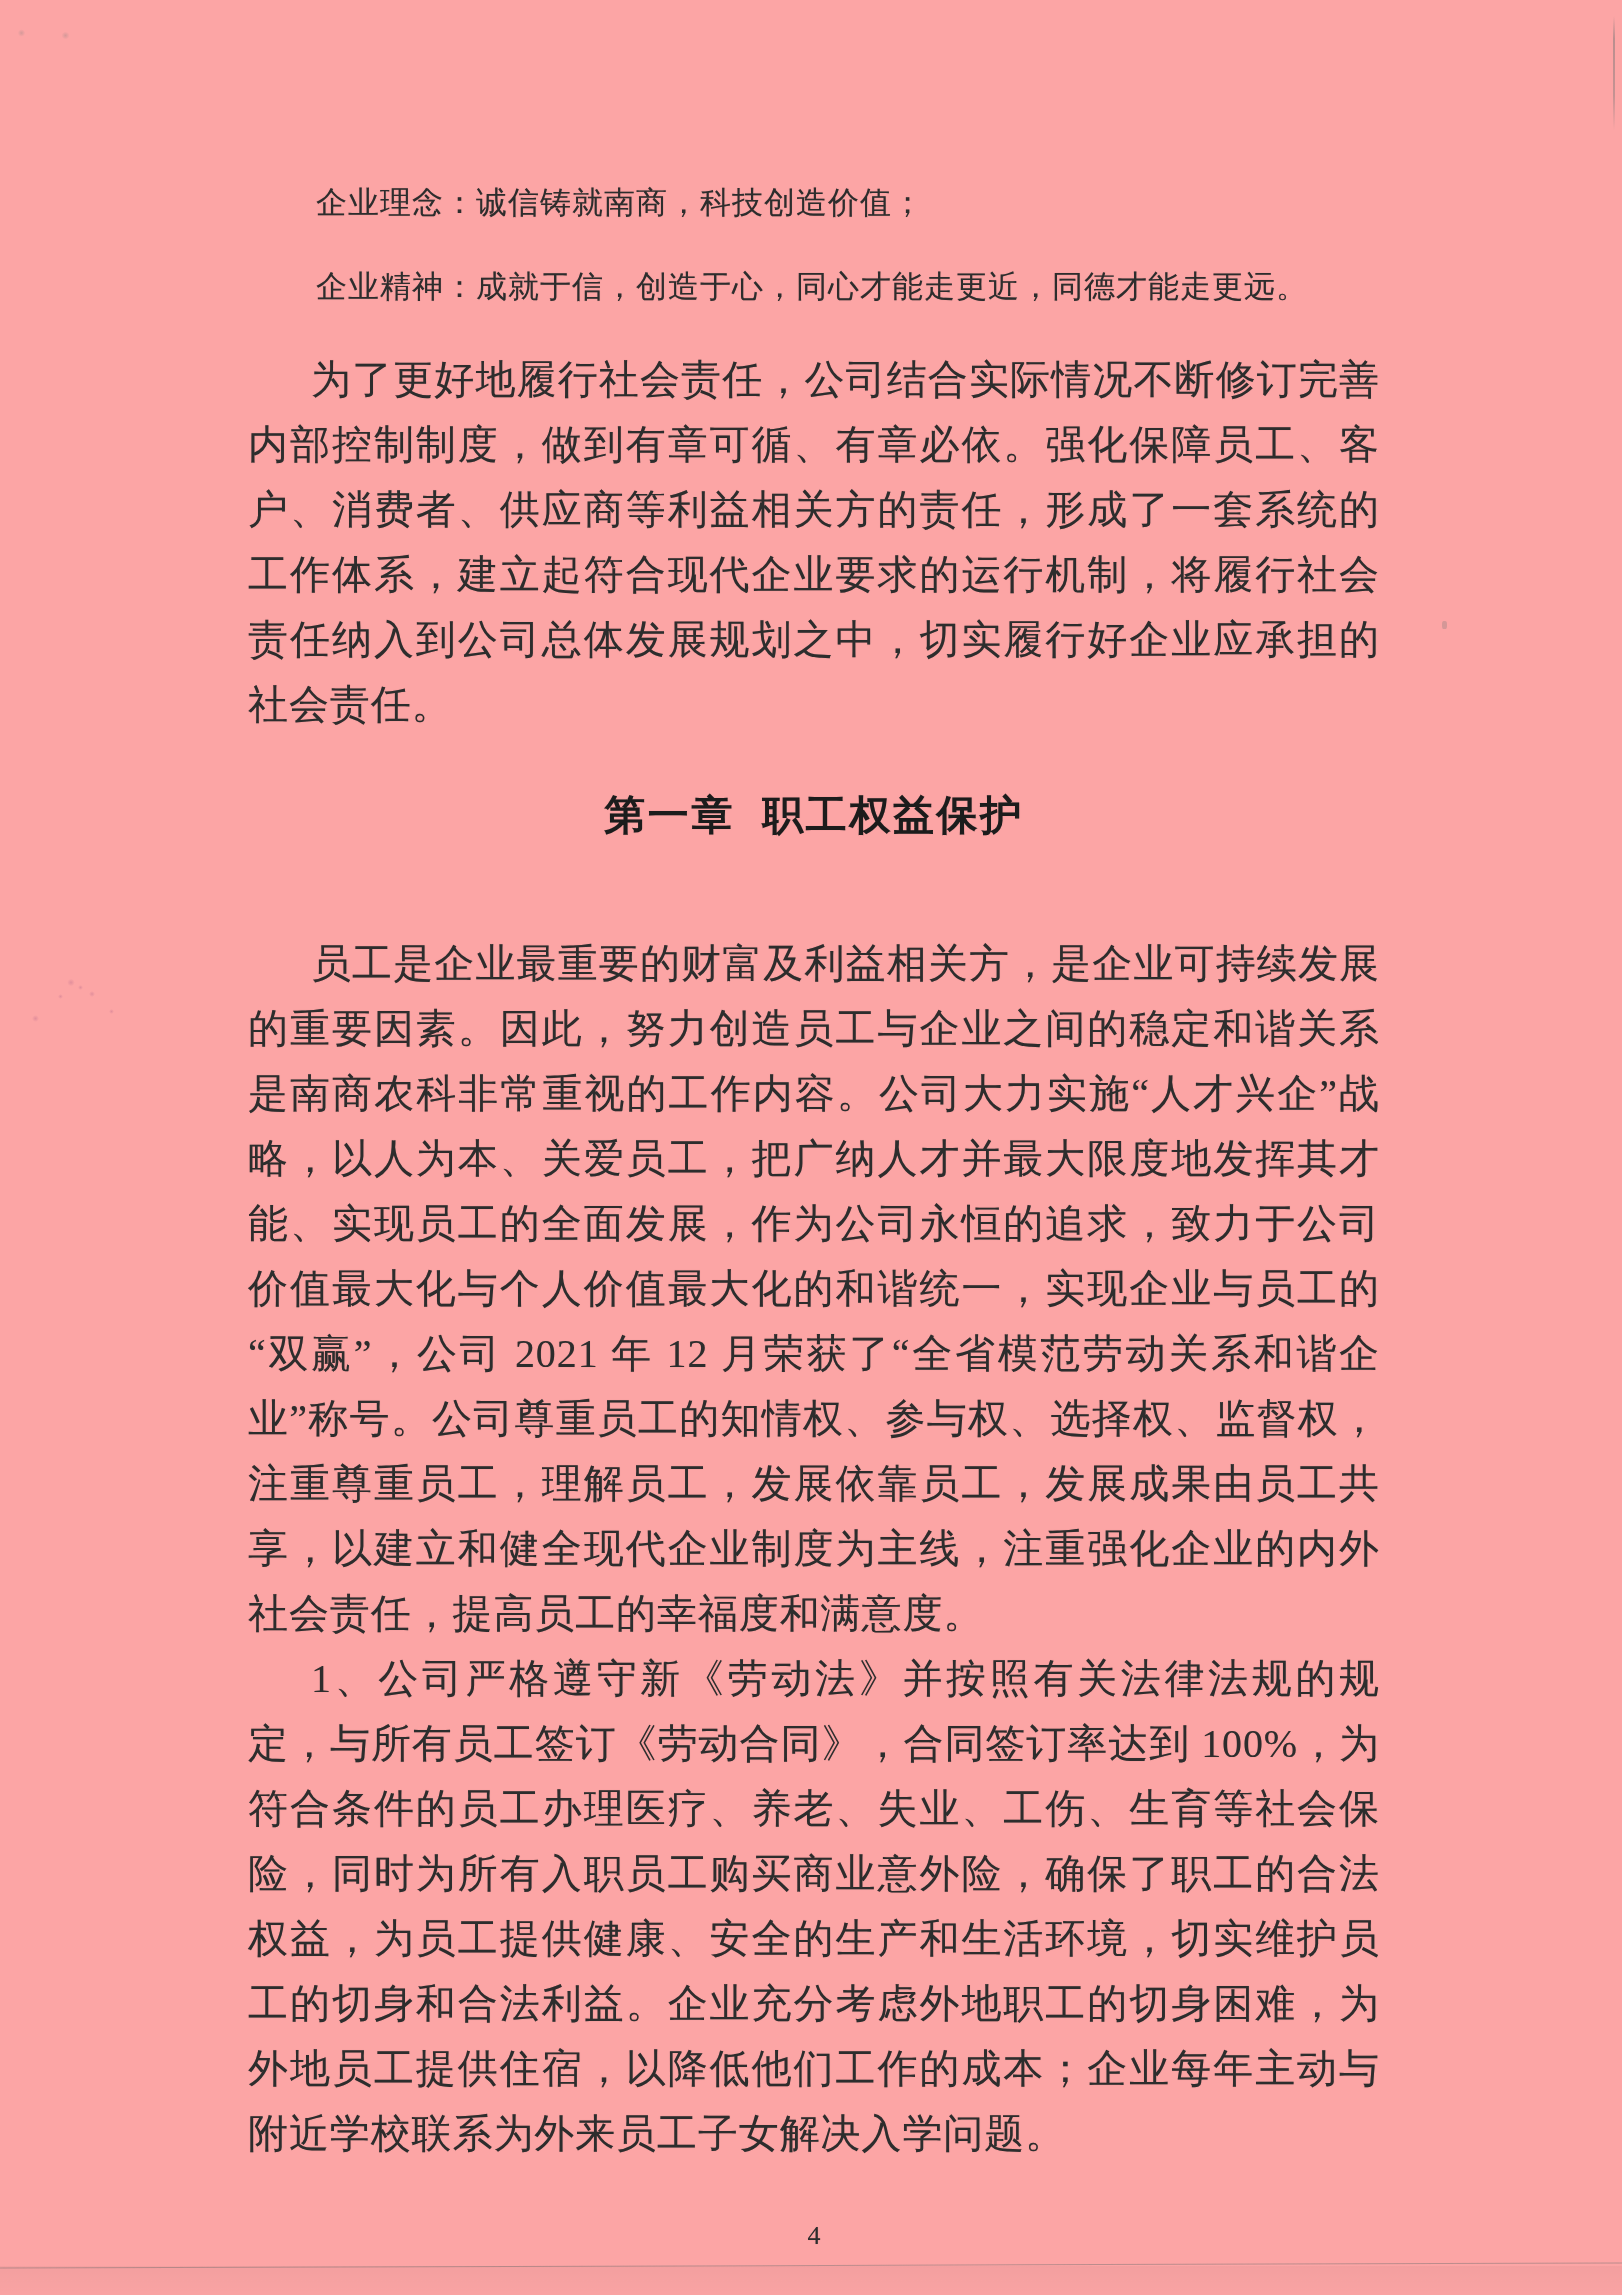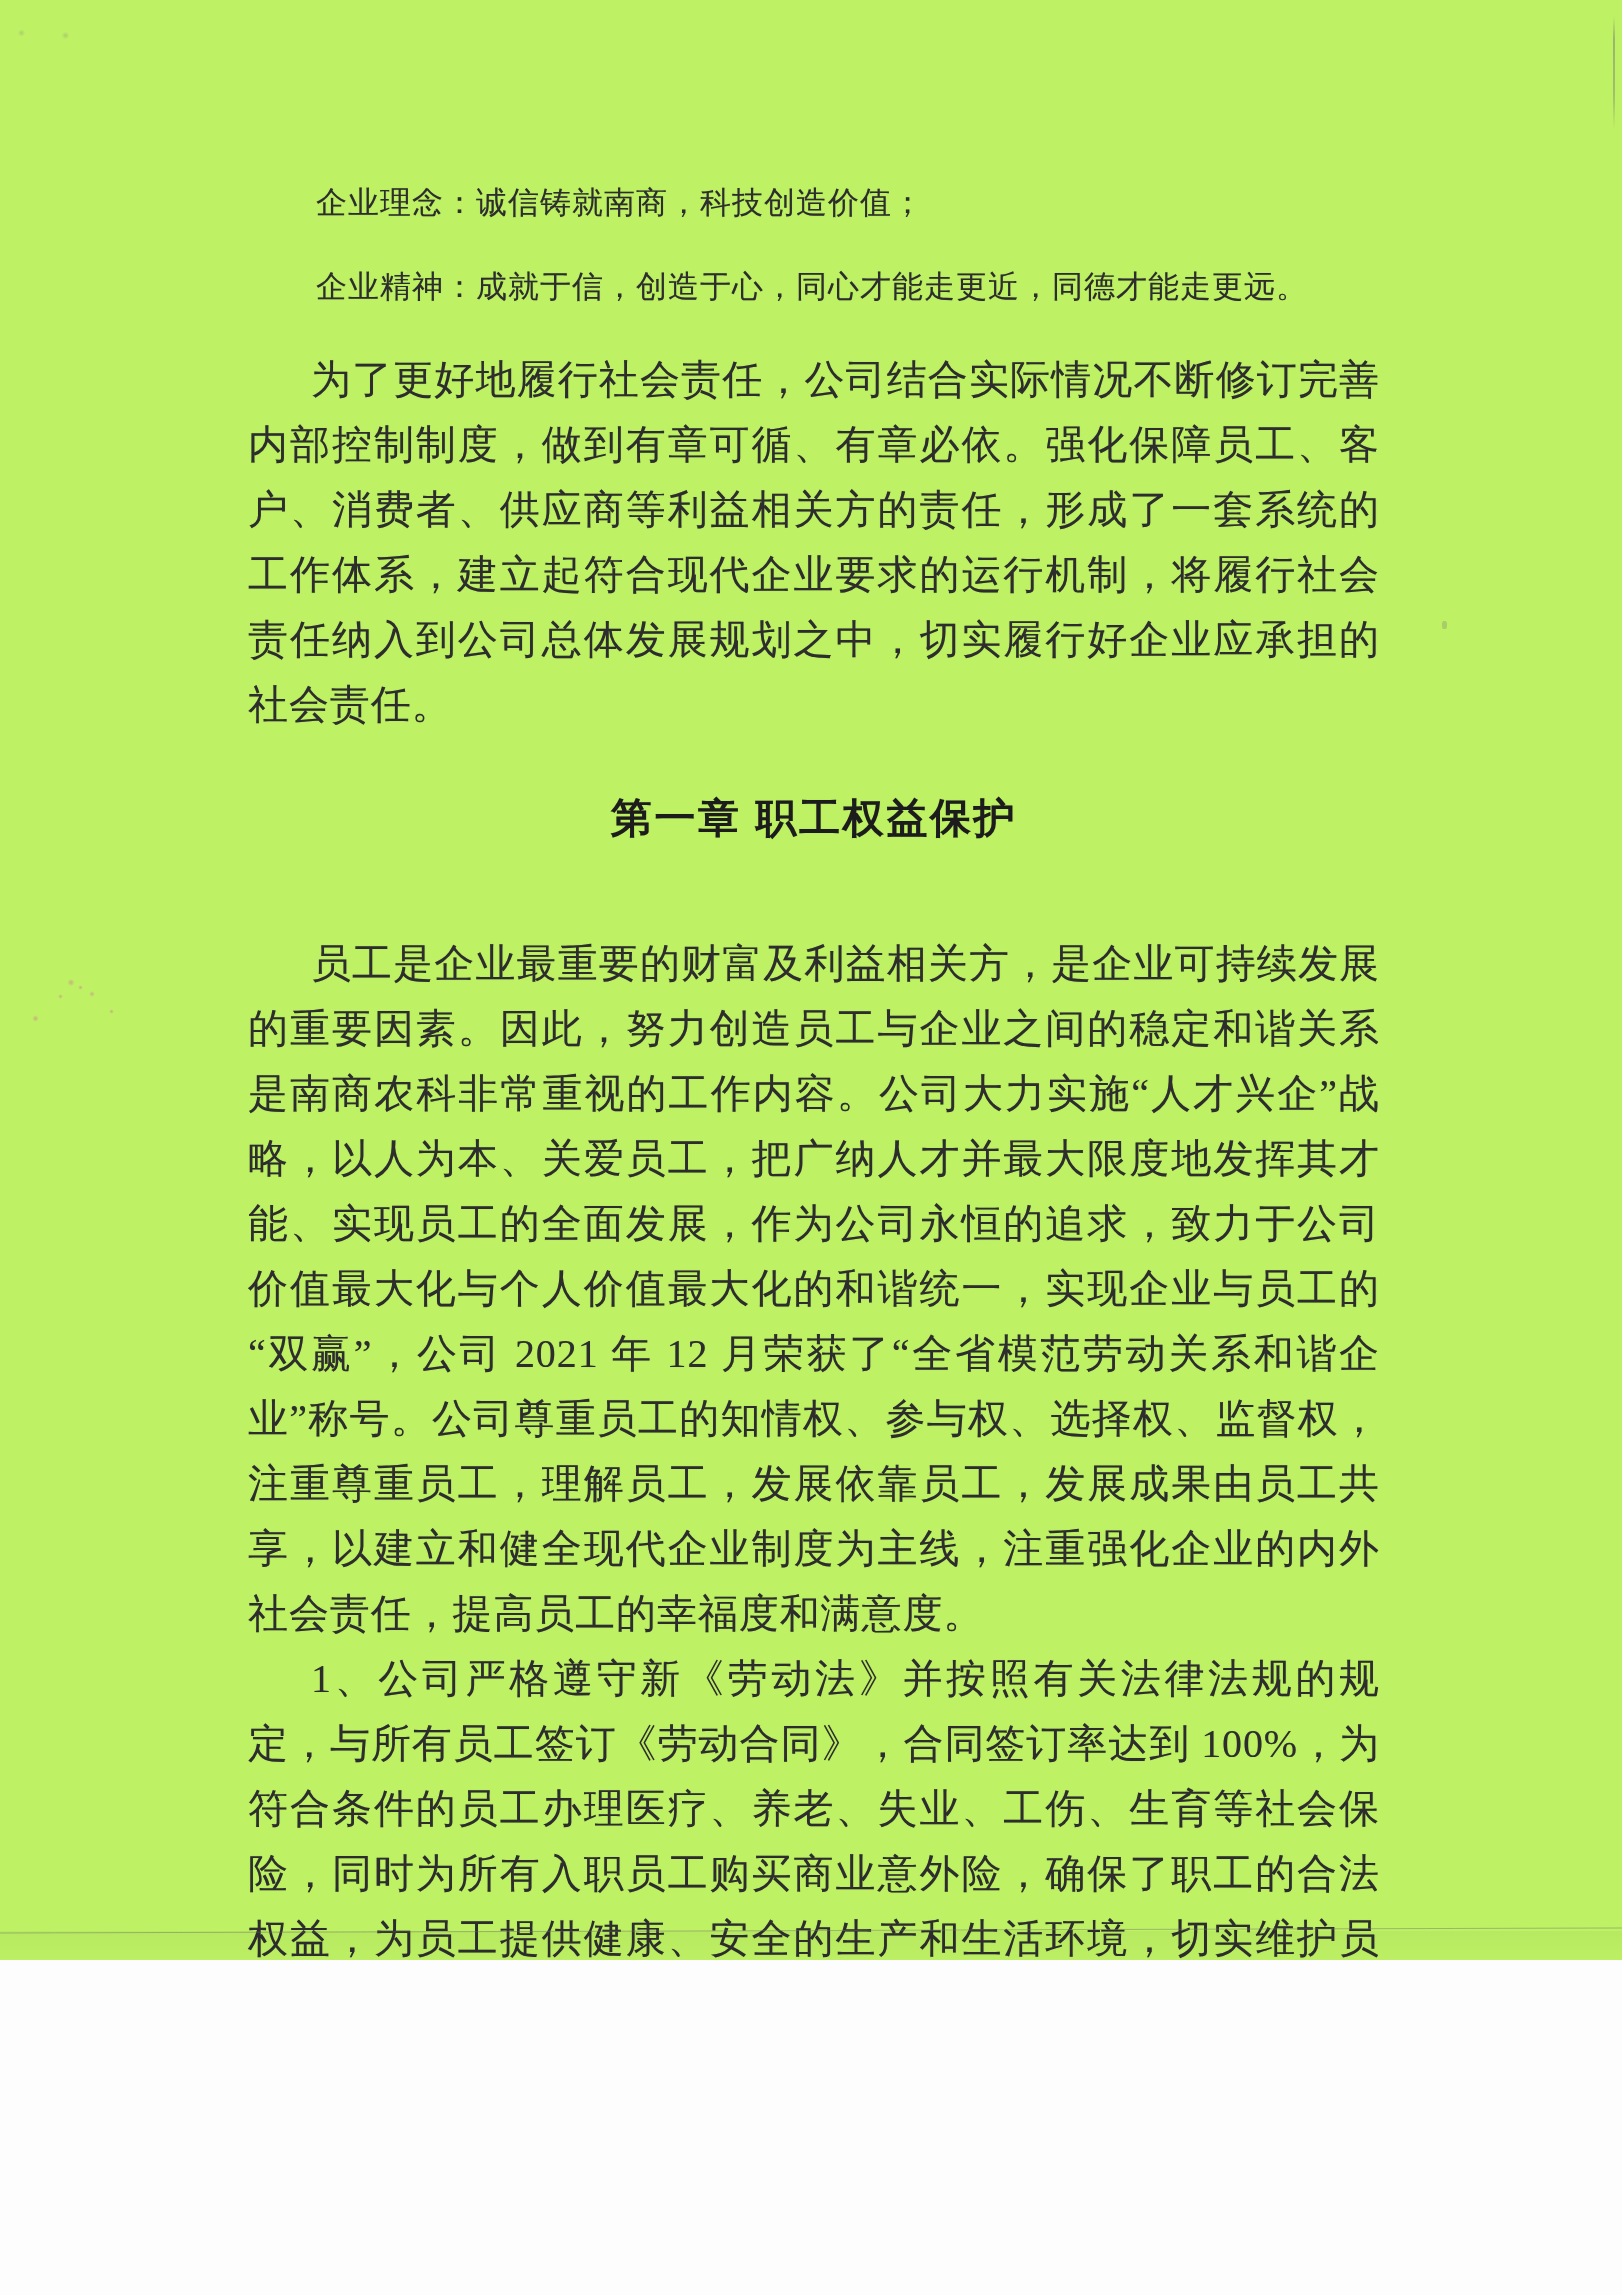--- a/index.html
+++ b/index.html
@@ -1,23 +1,23 @@
 <!DOCTYPE html>
 <html lang="zh" style="font-size:10.5px"><head>
 <meta charset="utf-8">
 <style>
   html, body { margin: 0; padding: 0; background: #fdfdfd; }
 
   .page {
     position: relative;
     width: 1623px;
-    height: 1960px;
+    height: 2295px;
     box-sizing: border-box;
     padding: 161px 243px 0 248px;
-    background: #bef264;
+    background: #fca5a5;
     font-family: "Liberation Serif", "DejaVu Serif", serif;
     color: #2d2d2d;
     overflow: hidden;
     text-shadow: 0 0 0.7px rgba(45,45,45,0.35);
   }
 
   
   .motto {
     margin: 0;
     font-size: 31px;
@@ -37,21 +37,21 @@
     text-align-last: left;
     text-indent: 63px;
   }
   .intro { margin-top: 18.3px; }
   .p2    { margin-top: 71px; font-family: Liberation Serif, serif; }
   .p3    { margin-top: 0; }
   .p4    { margin-top: 17.7px; }
 
   .chapter-heading {
     margin: 39px 0 0 0;
-    font-family: Liberation Sans, sans-serif;
+    font-family: Liberation Mono, monospace;
     font-weight: 700;
     font-size: 41px;
     line-height: 84px;
     letter-spacing: 2.6px;
     text-align: center;
     text-indent: 0;
     color: #1c1c1c;
   }
 
   .page-number {

